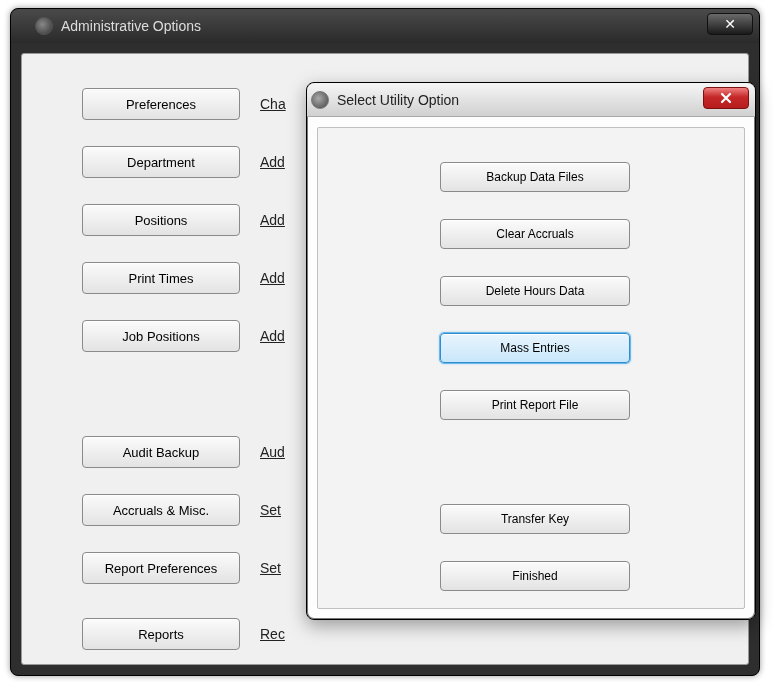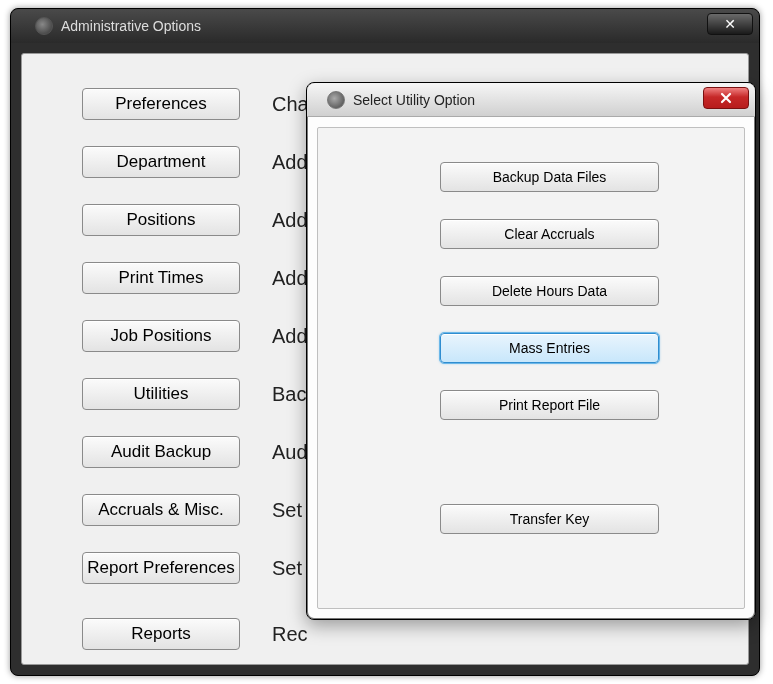--- a/index.html
+++ b/index.html
@@ -72,29 +72,30 @@
       left: 60px;
       display: flex;
       align-items: center;
     }
     .admin-btn {
       width: 158px;
       height: 32px;
       background: linear-gradient(#fbfbfb, #e3e3e3);
       border: 1px solid #8a8a8a;
       border-radius: 4px;
-      font-size: 17px;
+      font-size: 13px;
       cursor: pointer;
       box-shadow: inset 0 1px 0 #fff;
     }
     .admin-desc {
-      margin-left: 32px;
+      margin-left: 20px;
       color: #222;
-      font-size: 20px;
+      font-size: 14px;
       white-space: nowrap;
+      text-decoration: underline;
     }
 
     
     .dialog {
       position: absolute;
       left: 306px;
       top: 82px;
       width: 450px;
       height: 538px;
       border: 1px solid #000;
@@ -103,21 +104,21 @@
       box-shadow: 0 6px 18px rgba(0,0,0,.35), 0 0 0 1px #777 inset;
       z-index: 10;
     }
     .dialog .d-titlebar {
       height: 34px;
       background: linear-gradient(#f6f6f6, #d0d0d0);
       border-top-left-radius: 8px;
       border-top-right-radius: 8px;
       border-bottom: 1px solid #aaa;
       display:flex; align-items:center;
-      padding-left: 20px;
+      padding-left: 4px;
       position: relative;
       color: #222;
       font-size: 14px;
     }
     .dialog .d-titlebar .app-icon {
       width: 18px; height: 18px;
       border-radius: 50%;
       background: radial-gradient(circle at 40% 40%, #aaa, #444);
       margin-right: 8px;
       border:1px solid #777;
@@ -138,26 +139,26 @@
       position: absolute;
       top: 44px; left: 10px; right: 10px; bottom: 10px;
       background: #f3f3f3;
       border: 1px solid #bfbfbf;
       border-radius: 2px;
     }
 
     .util-btn {
       position: absolute;
       left: 122px;
-      width: 219px;
+      width: 190px;
       height: 30px;
       background: linear-gradient(#fbfbfb, #e3e3e3);
       border: 1px solid #8a8a8a;
       border-radius: 4px;
-      font-size: 14px;
+      font-size: 12px;
       cursor: pointer;
       box-shadow: inset 0 1px 0 #fff;
     }
     .util-btn.selected {
       background: linear-gradient(#e9f5fd, #c8e7fb);
       border: 1px solid #2f8dd0;
       outline: 1px solid #6bb7e8;
       box-shadow: 0 0 3px #6bb7e8, inset 0 1px 0 #fff;
     }
   </style>
@@ -187,24 +188,20 @@
       <button class="admin-btn">Positions</button>
       <span class="admin-desc">Add</span>
     </div>
     <div class="admin-row" style="top:208px">
       <button class="admin-btn">Print Times</button>
       <span class="admin-desc">Add</span>
     </div>
     <div class="admin-row" style="top:266px">
       <button class="admin-btn">Job Positions</button>
       <span class="admin-desc">Add</span>
-    </div>
-    <div class="admin-row" style="top:324px">
-      <button class="admin-btn">Utilities</button>
-      <span class="admin-desc">Bac</span>
     </div>
     <div class="admin-row" style="top:382px">
       <button class="admin-btn">Audit Backup</button>
       <span class="admin-desc">Aud</span>
     </div>
     <div class="admin-row" style="top:440px">
       <button class="admin-btn">Accruals &amp; Misc.</button>
       <span class="admin-desc">Set</span>
     </div>
     <div class="admin-row" style="top:498px">
@@ -230,14 +227,15 @@
     </div>
   </div>
 
   <div class="d-body">
     <button class="util-btn" style="top:34px">Backup Data Files</button>
     <button class="util-btn" style="top:91px">Clear Accruals</button>
     <button class="util-btn" style="top:148px">Delete Hours Data</button>
     <button class="util-btn selected" style="top:205px">Mass Entries</button>
     <button class="util-btn" style="top:262px">Print Report File</button>
     <button class="util-btn" style="top:376px">Transfer Key</button>
+    <button class="util-btn" style="top:433px">Finished</button>
   </div>
 </div>
 
 </body></html>

